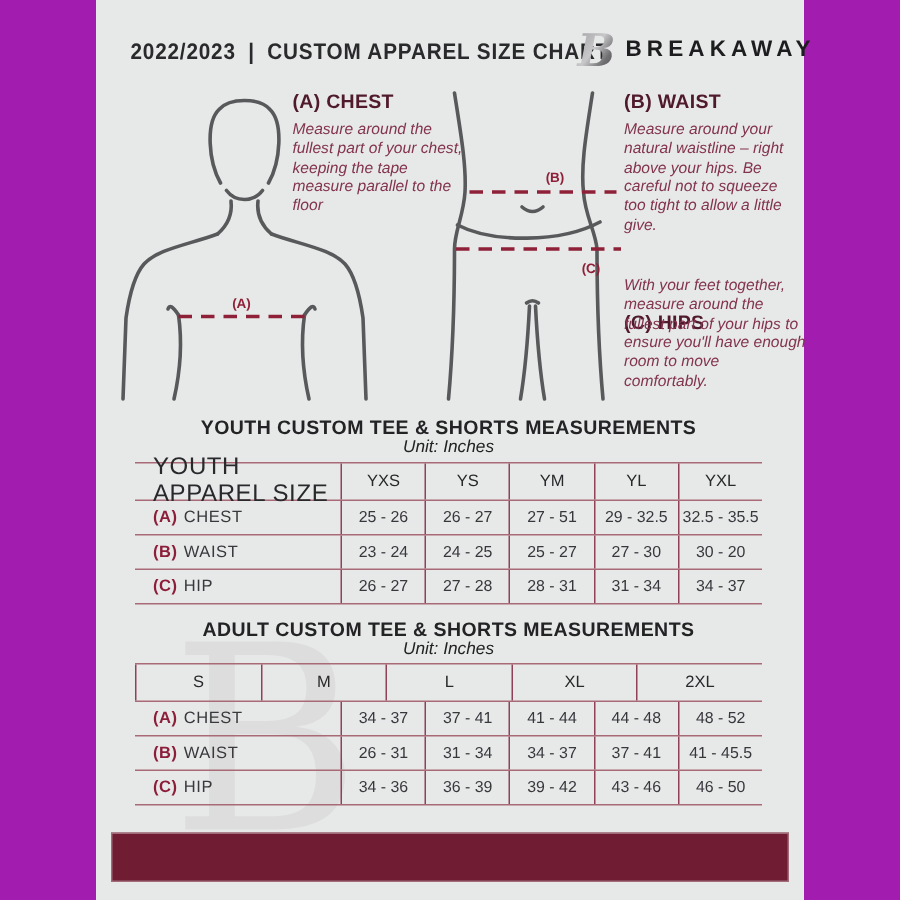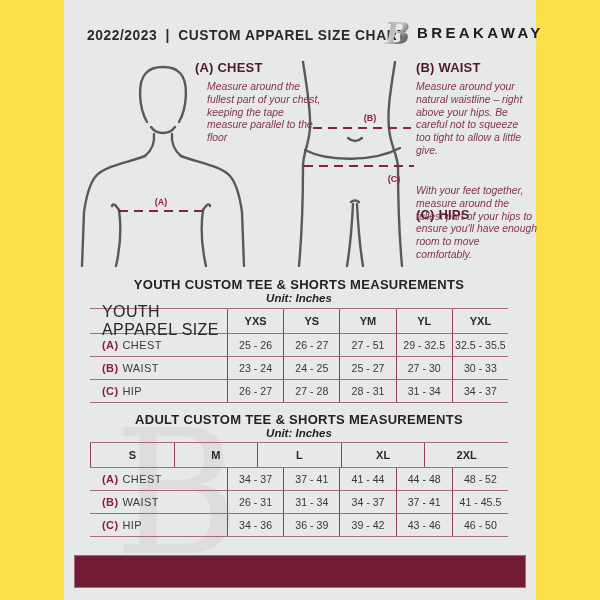--- a/index.html
+++ b/index.html
@@ -1,16 +1,16 @@
 <!DOCTYPE html>
 <html><head>
 <meta charset="utf-8">
 <style>
   html,body{margin:0;padding:0;background:#000;}
-  .stage{position:relative;width:600px;height:600px;background:#fde047;overflow:hidden;
+  .stage{position:relative;width:600px;height:600px;background:#a21caf;overflow:hidden;
          font-family:"Liberation Sans",sans-serif;}
   .page{position:absolute;left:64px;top:0;width:472px;height:600px;background:#e7e8e8;}
 
   
   .hdr{position:absolute;left:23px;top:26px;display:flex;align-items:baseline;gap:9px;
        font-weight:700;font-size:15px;color:#2a2a2c;letter-spacing:.6px;
        transform:scaleX(.92);transform-origin:0 50%;white-space:nowrap;}
   .brandwrap{position:absolute;left:315px;top:15px;display:flex;align-items:center;gap:8px;}
   .brand{font-weight:700;font-size:15px;letter-spacing:3.4px;color:#1d1d1f;}
 
@@ -22,27 +22,27 @@
   .fig{position:absolute;}
 
   
   .wm{position:absolute;left:50px;top:408px;font-family:"DejaVu Serif",serif;
       font-size:172px;line-height:1;color:#dddddd;user-select:none;}
 
   
   .tbl-title{position:absolute;left:26px;width:418px;text-align:center;
              font-weight:700;font-size:13px;color:#232325;letter-spacing:.3px;}
   .tbl-unit{position:absolute;left:26px;width:418px;text-align:center;
-            font-style:italic;font-size:11.5px;color:#222;font-weight:700;}
+            font-style:italic;font-size:11.5px;color:#222;font-weight:400;}
   .size-table{position:absolute;left:26px;width:418px;border-top:1.5px solid #a86a77;}
   .t-row{display:flex;height:22px;border-bottom:1.5px solid #a86a77;}
   .t-row.t-head{height:24px;}
   .cell{flex:1;display:flex;align-items:center;justify-content:center;
         font-size:10.6px;color:#37373c;border-left:1px solid #8e4157;}
-  .t-head .cell{font-weight:700;font-size:11px;color:#29292c;}
+  .t-head .cell{font-weight:400;font-size:11px;color:#29292c;}
   .label-cell{flex:0 0 137px;justify-content:flex-start;padding-left:12px;box-sizing:border-box;
               border-left:none;font-size:11px;letter-spacing:.4px;color:#39393d;}
   .t-head .label-cell{font-weight:400;font-size:16px;}
   .pfx{font-weight:700;color:#8c1e3a;margin-right:4px;}
   .rowlab{letter-spacing:.4px;}
 
   
   .footer-bar{position:absolute;left:10px;top:555px;width:452px;height:33px;background:#701d34;
               box-shadow:inset 0 0 0 1px rgba(255,255,255,.35);}
 </style>
@@ -103,21 +103,21 @@
       <path d="M23,70 H121" stroke="#8e2038" stroke-width="2.2" stroke-dasharray="9 6" fill="none"></path>
       <text x="80" y="63" text-anchor="middle" font-size="9" font-weight="bold" fill="#8e2038">(B)</text>
       <path d="M14,108 H124" stroke="#8e2038" stroke-width="2.2" stroke-dasharray="9 6" fill="none"></path>
       <text x="104" y="124" text-anchor="middle" font-size="9" font-weight="bold" fill="#8e2038">(C)</text>
     </svg>
 
     <div class="sect-h" style="left:131px;top:60px;">
       <span>(A)</span>
       <span>CHEST</span>
     </div>
-    <div class="sect-p" style="left:131px;top:81px;width:118px;margin-left:12px;">Measure around the fullest part of your chest, keeping the tape measure parallel to the floor</div>
+    <div class="sect-p" style="left:131px;top:81px;width:118px;">Measure around the fullest part of your chest, keeping the tape measure parallel to the floor</div>
 
     <div class="sect-h" style="left:352px;top:60px;">
       <span>(B)</span>
       <span>WAIST</span>
     </div>
     <div class="sect-p" style="left:352px;top:81px;width:116px;">Measure around your natural waistline – right above your hips. Be careful not to squeeze too tight to allow a little give.</div>
 
     <div class="sect-h" style="left:352px;top:163px;margin-top:44px;">
       <span>(C)</span>
       <span>HIPS</span>
@@ -150,21 +150,21 @@
       </div>
       <div class="t-row">
         <div class="cell label-cell">
           <span class="pfx">(B)</span>
           <span class="rowlab">WAIST</span>
         </div>
         <div class="cell">23 - 24</div>
         <div class="cell">24 - 25</div>
         <div class="cell">25 - 27</div>
         <div class="cell">27 - 30</div>
-        <div class="cell">30 - 33</div>
+        <div class="cell">30 - 20</div>
       </div>
       <div class="t-row">
         <div class="cell label-cell">
           <span class="pfx">(C)</span>
           <span class="rowlab">HIP</span>
         </div>
         <div class="cell">26 - 27</div>
         <div class="cell">27 - 28</div>
         <div class="cell">28 - 31</div>
         <div class="cell">31 - 34</div>

